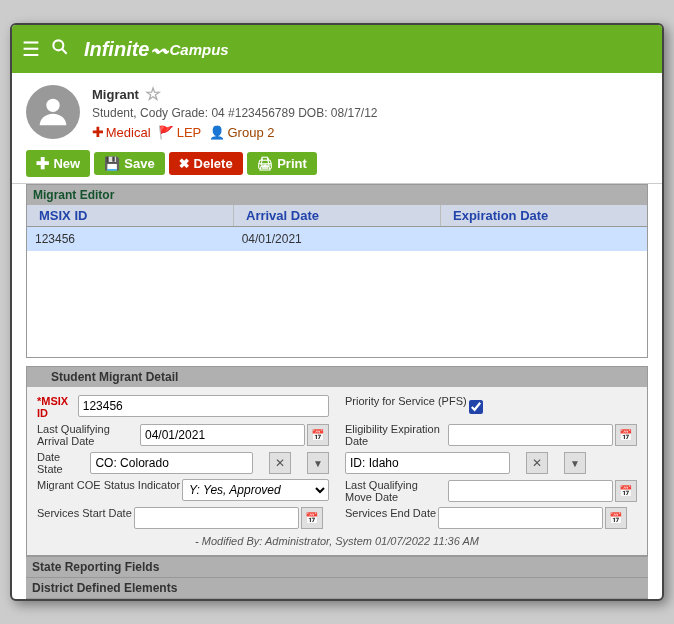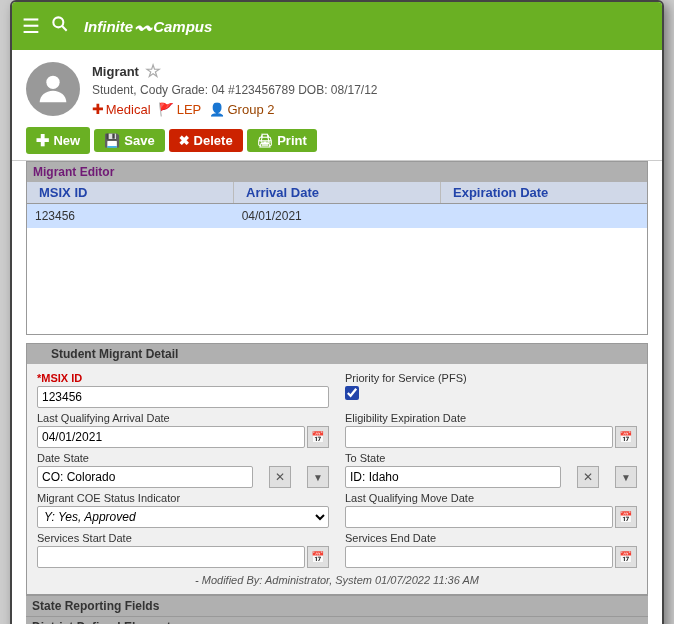--- a/index.html
+++ b/index.html
@@ -28,34 +28,34 @@
     
     .toolbar { display: flex; align-items: center; gap: 4px; padding: 6px 14px; background: #fff; border-bottom: 1px solid #ccc; }
     .btn { display: flex; align-items: center; gap: 4px; padding: 4px 10px; border: none; border-radius: 3px; cursor: pointer; font-size: 13px; font-weight: bold; color: #fff; }
     .btn-new { background: #6ab023; }
     .btn-save { background: #6ab023; }
     .btn-delete { background: #cc2200; }
     .btn-print { background: #6ab023; }
 
     
     .grid-area { margin: 0 14px 8px 14px; border: 1px solid #999; }
-    .grid-header-bar { background: #b0b0b0; padding: 3px 6px; font-size: 12px; font-weight: bold; color: #701a75; }
+    .grid-header-bar { background: #b0b0b0; padding: 3px 6px; font-size: 12px; font-weight: bold; color: #14532d; }
     .grid-columns { display: flex; background: #d0d8e8; border-bottom: 1px solid #999; }
     .grid-col { flex: 1; padding: 3px 12px; font-size: 12px; color: #2244aa; font-weight: bold; cursor: pointer; }
     .grid-col:not(:last-child) { border-right: 1px solid #bbb; }
     .grid-body { min-height: 130px; background: #fff; }
     .grid-row { display: flex; padding: 3px 0; }
     .grid-row.selected { background: #cce0ff; }
     .grid-cell { flex: 1; padding: 2px 8px; font-size: 12px; color: #333; }
 
     
     .detail-section { margin: 0 14px 0 14px; border: 1px solid #999; background: #f0f0f0; }
     .detail-header { background: #b0b0b0; padding: 3px 24px; font-size: 12px; font-weight: bold; color: #333; }
     .detail-body { padding: 8px 10px; display: grid; grid-template-columns: 1fr 1fr; gap: 4px 16px; }
-    .field-group { display: flex; flex-direction: column; gap: 2px; }
+    .field-group { display: flex; gap: 2px; }
     .field-label { font-size: 11px; color: #333; }
     .field-label.required { color: #cc0000; font-weight: bold; }
     .field-input { height: 22px; border: 1px solid #aaa; padding: 2px 4px; font-size: 12px; background: #fff; border-radius: 2px; width: 100%; }
     .field-input-date { display: flex; align-items: center; gap: 2px; }
     .field-input-date input { flex: 1; height: 22px; border: 1px solid #aaa; padding: 2px 4px; font-size: 12px; background: #fff; border-radius: 2px; }
     .cal-btn { height: 22px; width: 22px; border: 1px solid #aaa; background: #e0e0e0; cursor: pointer; display: flex; align-items: center; justify-content: center; font-size: 11px; flex-shrink: 0; }
     .field-select-row { display: flex; align-items: center; gap: 16px; }
     .field-select { flex: 1; height: 22px; border: 1px solid #aaa; font-size: 12px; background: #fff; border-radius: 2px; padding: 0 2px; font-style: italic; }
     .clear-btn { height: 22px; width: 22px; border: 1px solid #aaa; background: #e0e0e0; cursor: pointer; display: flex; align-items: center; justify-content: center; color: #555; font-size: 12px; }
     .dropdown-btn { height: 22px; width: 22px; border: 1px solid #aaa; background: #e0e0e0; cursor: pointer; display: flex; align-items: center; justify-content: center; color: #555; font-size: 10px; }
@@ -74,21 +74,21 @@
 
   <div class="header">
     <span class="menu-icon">☰</span>
     <span class="search-icon">
       <svg width="20" height="20" viewBox="0 0 24 24" fill="white">
           <circle cx="10" cy="10" r="6" stroke="white" stroke-width="2.5" fill="none"></circle>
           <line x1="14.5" y1="14.5" x2="20" y2="20" stroke="white" stroke-width="2.5"></line>
         </svg>
     </span>
     <div class="logo">
-      <span style="font-size:15px; font-style:italic;">Infinite</span>
+      <span style="font-size:20px; font-style:italic;">Infinite</span>
       <span style="font-size:16px;">〰</span>
       <span style="font-size:15px; font-style:italic;">Campus</span>
     </div>
   </div>
 
   <div class="student-info">
     <div class="avatar">
       <svg viewBox="0 0 24 24" xmlns="http://www.w3.org/2000/svg">
         <circle cx="12" cy="8" r="4"></circle>
         <path d="M4 20c0-4 3.6-7 8-7s8 3 8 7"></path>
@@ -190,21 +190,20 @@
 
       <div class="field-group">
         <div class="field-label">Date State</div>
         <div class="field-select-row">
           <input type="text" class="field-input" value="CO: Colorado" style="flex: 1 1 0%;">
           <button class="clear-btn">✕</button>
           <button class="dropdown-btn">▼</button>
         </div>
       </div>
       <div class="field-group">
-        <div class="field-label">To State</div>
         <div class="field-select-row">
           <input type="text" class="field-input" value="ID: Idaho" style="flex: 1 1 0%;">
           <button class="clear-btn">✕</button>
           <button class="dropdown-btn">▼</button>
         </div>
       </div>
 
       <div class="field-group">
         <div class="field-label">Migrant COE Status Indicator</div>
         <select class="field-select">

